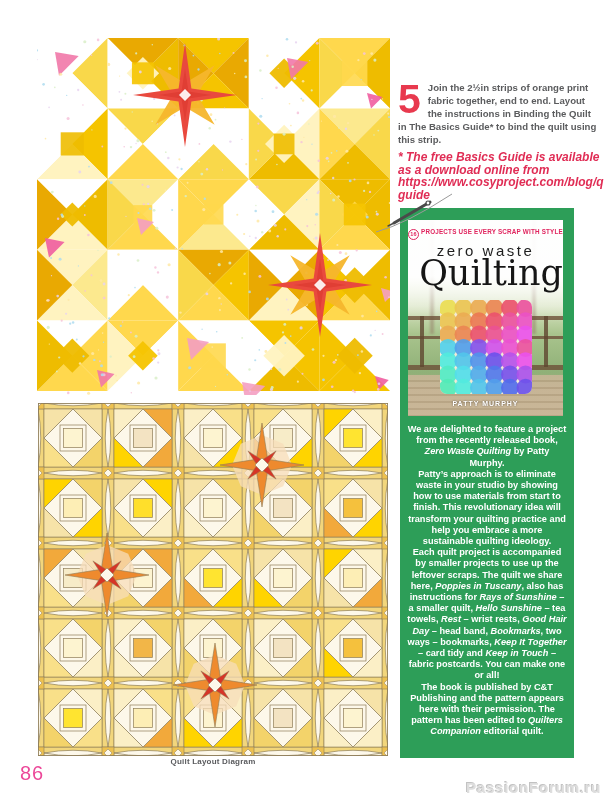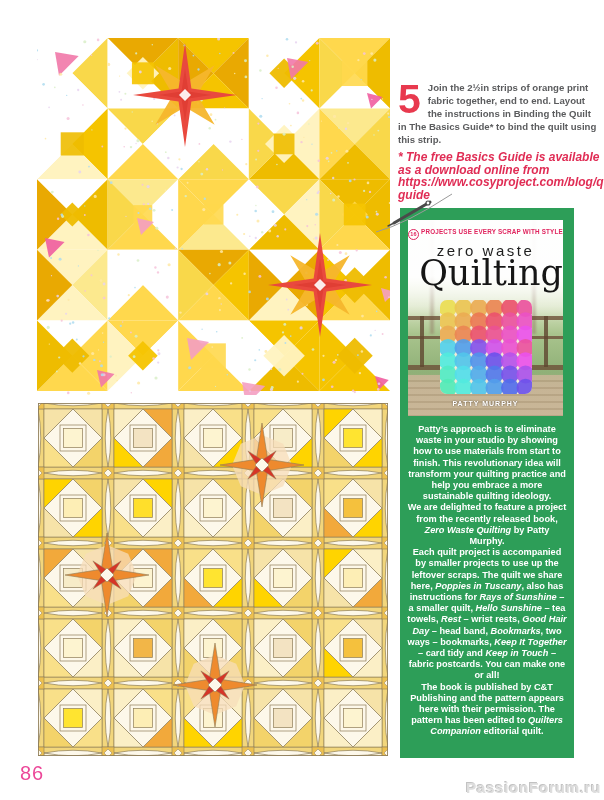--- a/index.html
+++ b/index.html
@@ -863,20 +863,21 @@
       <polygon points="69.0,130.0 74.7,166.3 111.0,172.0 74.7,177.7 69.0,214.0 63.3,177.7 27.0,172.0 63.3,166.3" fill="#ee8a2e" stroke="#8d7c58" stroke-width="0.6"></polygon>
       <polygon points="83.1,157.9 74.0,172.0 83.1,186.1 69.0,177.0 54.9,186.1 64.0,172.0 54.9,157.9 69.0,167.0" fill="#d63527" stroke="#8d7c58" stroke-width="0.5"></polygon>
       <polygon points="69,165 76,172 69,179 62,172" fill="#fdf8ea" stroke="#8d7c58" stroke-width="0.6"></polygon>
       <polygon points="177.0,252.0 198.2,260.8 207.0,282.0 198.2,303.2 177.0,312.0 155.8,303.2 147.0,282.0 155.8,260.8" fill="#f7ddba" opacity="0.75"></polygon>
       <polygon points="177.0,240.0 182.7,276.3 219.0,282.0 182.7,287.7 177.0,324.0 171.3,287.7 135.0,282.0 171.3,276.3" fill="#ee8a2e" stroke="#8d7c58" stroke-width="0.6"></polygon>
       <polygon points="191.1,267.9 182.0,282.0 191.1,296.1 177.0,287.0 162.9,296.1 172.0,282.0 162.9,267.9 177.0,277.0" fill="#d63527" stroke="#8d7c58" stroke-width="0.5"></polygon>
       <polygon points="177,275 184,282 177,289 170,282" fill="#fdf8ea" stroke="#8d7c58" stroke-width="0.6"></polygon>
       <rect x="0.4" y="0.4" width="349.2" height="352.2" fill="none" stroke="#8d7c58" stroke-width="0.9"></rect>
     </svg>
 
+  <div class="caption">Quilt Layout Diagram</div>
   <div class="pagenum">86</div>
 
   <div class="step">
     <div class="stepnum" style="color: rgb(232, 57, 78);">5</div>
     <p class="steptext" style="color: rgb(91, 92, 94);">Join the 2½in strips of orange print fabric together, end to end. Layout the instructions in Binding the Quilt in The Basics Guide* to bind the quilt using this strip.</p>
   </div>
 
   <p class="footnote" style="color: rgb(224, 45, 85);">* The free Basics Guide is available as a download online from https://www.cosyproject.com/blog/quilting-guide</p>
 
   <aside class="greenbox" style="background: rgb(45, 158, 88);">
@@ -941,22 +942,22 @@
             <circle cx="23.5" cy="87.80000000000001" r="9" fill="hsl(175,78%,62%)" opacity="0.92"></circle>
             <circle cx="39" cy="87.80000000000001" r="9" fill="hsl(195,78%,62%)" opacity="0.92"></circle>
             <circle cx="54.5" cy="87.80000000000001" r="9" fill="hsl(210,78%,62%)" opacity="0.92"></circle>
             <circle cx="70" cy="87.80000000000001" r="9" fill="hsl(230,78%,62%)" opacity="0.92"></circle>
             <circle cx="85.5" cy="87.80000000000001" r="9" fill="hsl(250,78%,62%)" opacity="0.92"></circle>
           </g>
         </svg>
       <div class="cover-author">PATTY MURPHY</div>
     </div>
     <div class="paras" id="sidebar-paragraphs">
+        <p><span>We are delighted to feature a project from the recently released book, </span><em>Zero Waste Quilting</em><span> by Patty Murphy.</span></p>
         <p><span>Patty’s approach is to eliminate waste in your studio by showing how to use materials from start to finish. This revolutionary idea will transform your quilting practice and help you embrace a more sustainable quilting ideology.</span></p>
-        <p><span>We are delighted to feature a project from the recently released book, </span><em>Zero Waste Quilting</em><span> by Patty Murphy.</span></p>
         <p><span>Each quilt project is accompanied by smaller projects to use up the leftover scraps. The quilt we share here, </span><em>Poppies in Tuscany</em><span>, also has instructions for </span><em>Rays of Sunshine</em><span> – a smaller quilt, </span><em>Hello Sunshine</em><span> – tea towels, </span><em>Rest</em><span> – wrist rests, </span><em>Good Hair Day</em><span> – head band, </span><em>Bookmarks</em><span>, two ways – bookmarks, </span><em>Keep It Together</em><span> – card tidy and </span><em>Keep in Touch</em><span> – fabric postcards. You can make one or all!</span></p>
         <p><span>The book is published by C&amp;T Publishing and the pattern appears here with their permission. The pattern has been edited to </span><em>Quilters Companion</em><span> editorial quilt.</span></p>
       </div>
   </aside>
 
   <svg class="needle" width="84" height="52" viewBox="0 0 84 52">
     <path d="M4,46 Q34,38 80,8" fill="none" stroke="#9a9a9a" stroke-width="1"></path>
     <line x1="22" y1="37" x2="58" y2="16" stroke="#4a4a4a" stroke-width="3" stroke-linecap="round"></line>
     <line x1="16" y1="40" x2="24" y2="36" stroke="#4a4a4a" stroke-width="1.4" stroke-linecap="round"></line>
     <circle cx="56" cy="17" r="2" fill="#ffffff" stroke="#4a4a4a" stroke-width="1.2"></circle>

